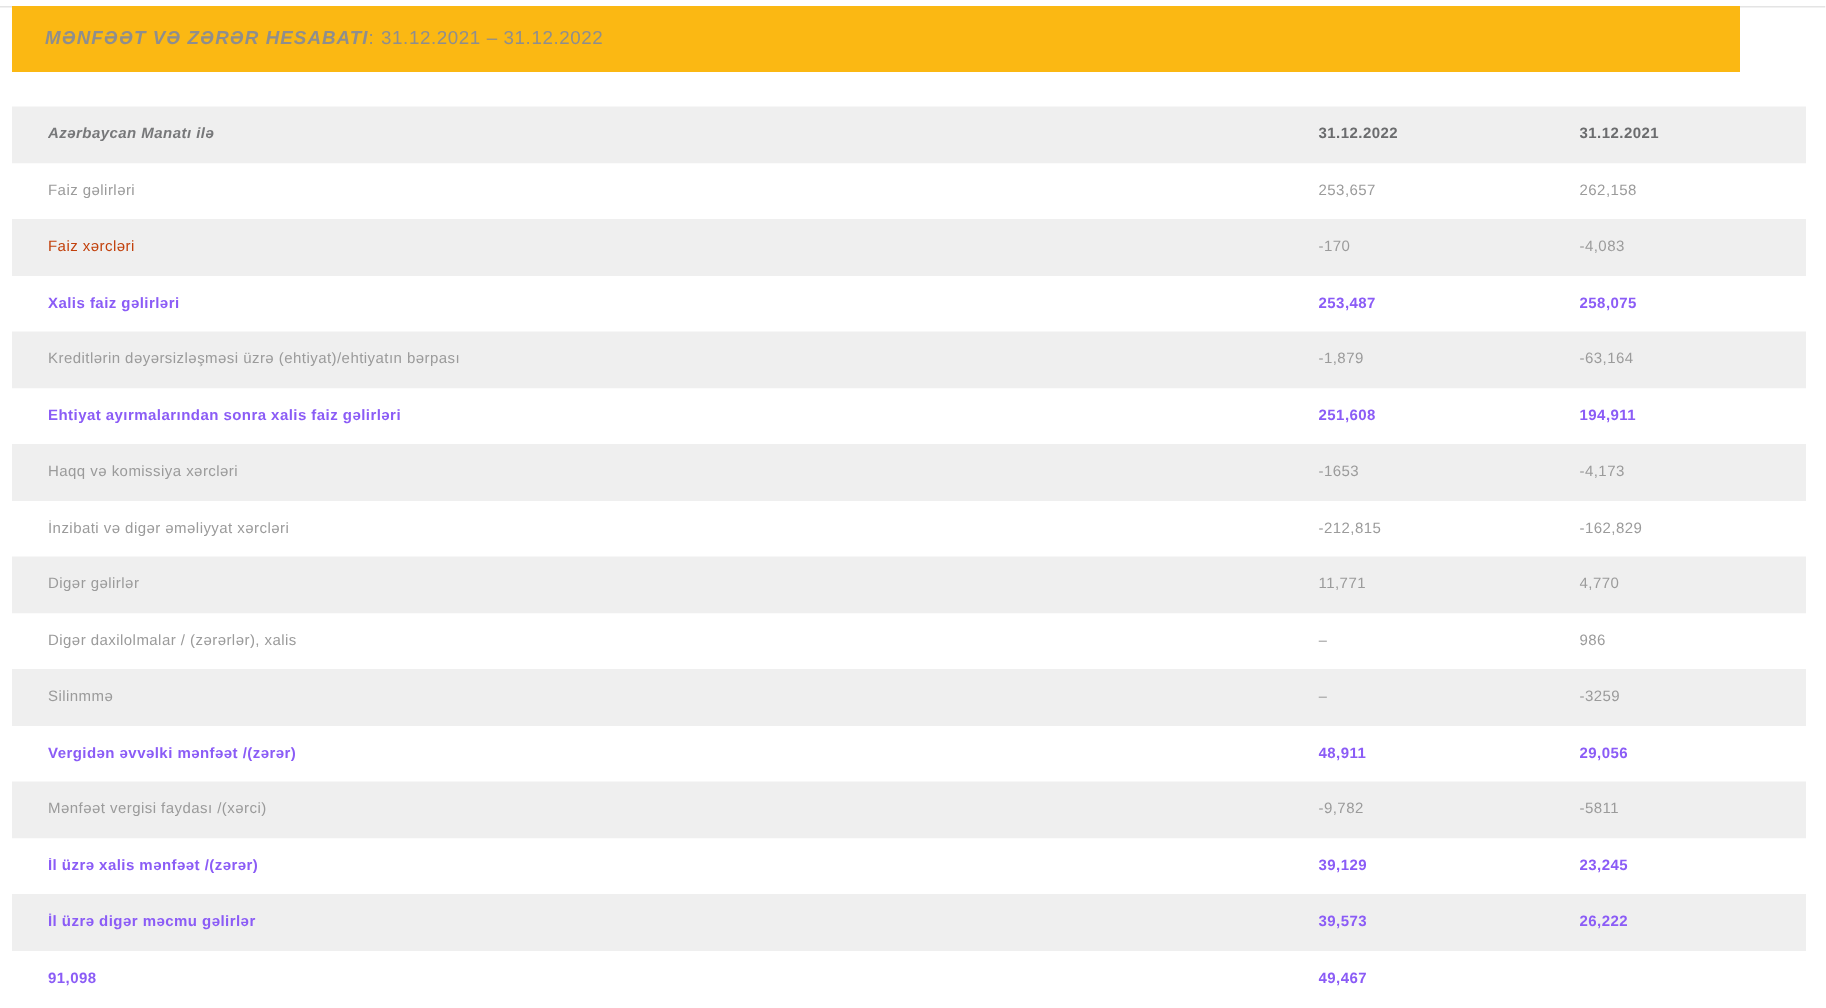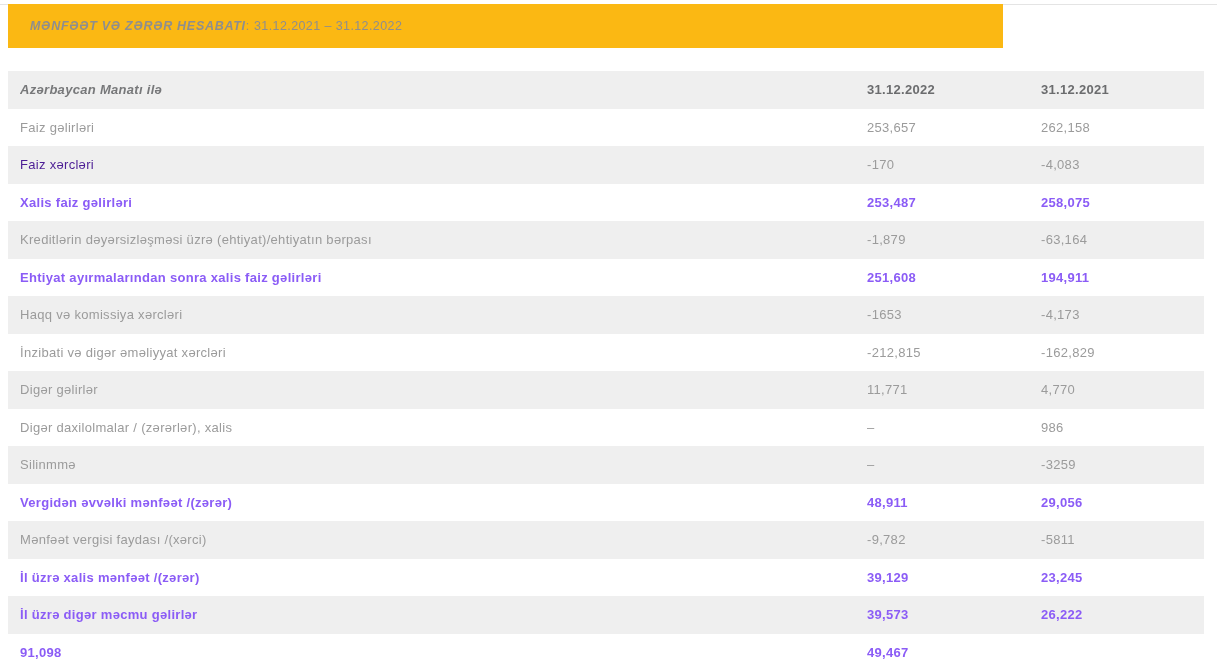--- a/index.html
+++ b/index.html
@@ -7,49 +7,49 @@
   body {
     width: 1217px; height: 672px;
     font-family: "Liberation Sans", sans-serif;
     position: relative; overflow: hidden;
   }
   .topline {
     position: absolute; top: 4px; left: 0; width: 1217px; height: 1px;
     background: #e4e4e4;
   }
   .banner {
-    position: absolute; left: 8px; top: 4px; width: 995px; height: 44px;
+    position: absolute; left: 8px; top: 4px; width: 1152px; height: 44px;
     background: #FBB813;
     padding: 12px 0 0 22px;
     white-space: nowrap;
   }
   .banner-title {
     font-size: 12.5px; font-weight: 700; font-style: italic;
     color: #8e8e8e; letter-spacing: 0.7px;
   }
   .banner-sep, .banner-period {
     font-size: 12.5px; font-weight: 400; color: #8e8e8e; letter-spacing: 0.4px;
   }
   .pl-table {
     position: absolute; left: 8px; top: 71px; width: 1196px;
   }
   .row {
     height: 37.5px;
     display: grid;
     grid-template-columns: 847px 174px 1fr;
     align-items: center;
-    padding-left: 12px;
-    font-size: 13px;
+    padding-left: 24px;
+    font-size: 10px;
     color: #9b9b9b;
     letter-spacing: 0.3px;
   }
   .row:nth-child(odd) { background: #efefef; }
   .row:nth-child(even) { background: #ffffff; }
   .row.bold { font-weight: 700; color: #8b5cf6; }
-  .row .red { color: #4c1d95; }
+  .row .red { color: #c2410c; }
   .header-row { font-weight: 700; color: #6b6c6e; }
   .header-row .hdr-label { font-style: italic; color: #77787a; }
   .cell { overflow: hidden; white-space: nowrap; }
 </style>
 </head>
 <body>
 
 <div class="topline"></div>
 
 <div class="banner">

